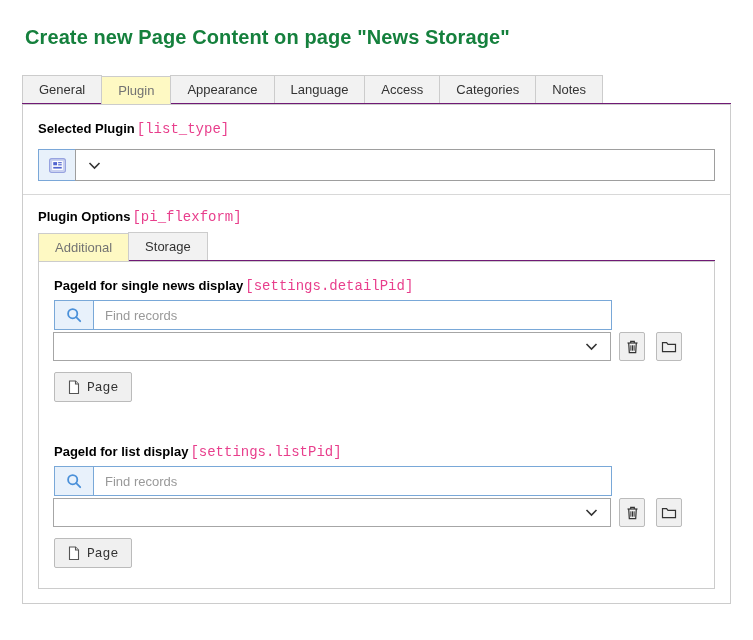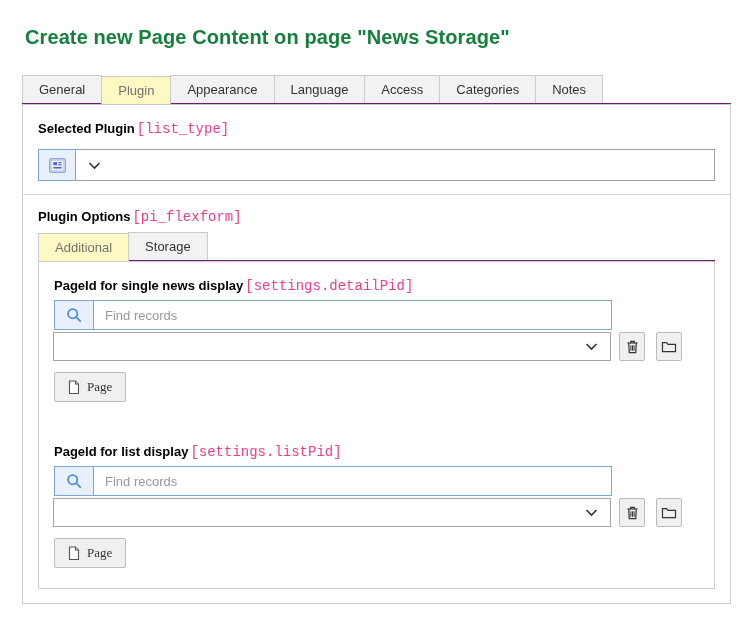--- a/index.html
+++ b/index.html
@@ -41,21 +41,21 @@
   .search-input { flex:1; border:1px solid #79a8d8; margin-left:-1px; padding:0 11px;
                   font-family:"Liberation Sans", sans-serif; font-size:13px; color:#333; outline:none; }
   .search-input::placeholder { color:#999; }
   .select-row { display:flex; margin-top:2px; height:29px; }
   .selectbox.small { flex:0 0 558px; width:558px; border-color:#a6a6a6; }
   .icon-btn { width:36px; height:29px; margin-left:8px; background:#f0f0f0; border:1px solid #bbb;
               border-radius:2px; display:flex; align-items:center; justify-content:center; cursor:pointer; }
   .icon-btn + .icon-btn { margin-left:11px; }
   .page-btn { margin-top:11px; height:30px; display:inline-flex; align-items:center; gap:7px;
               padding:0 13px; background:#f0f0f0; border:1px solid #bbb; border-radius:2px;
-              font-family:Liberation Serif, serif; font-size:13px; color:#333; cursor:pointer; }
+              font-family:Liberation Mono, monospace; font-size:13px; color:#333; cursor:pointer; }
 </style>
 </head>
 <body>
 
 <h1>Create new Page Content on page "News Storage"</h1>
 
 <div class="container">
 
   <div class="tabbar">
     <span class="tab">General</span>

